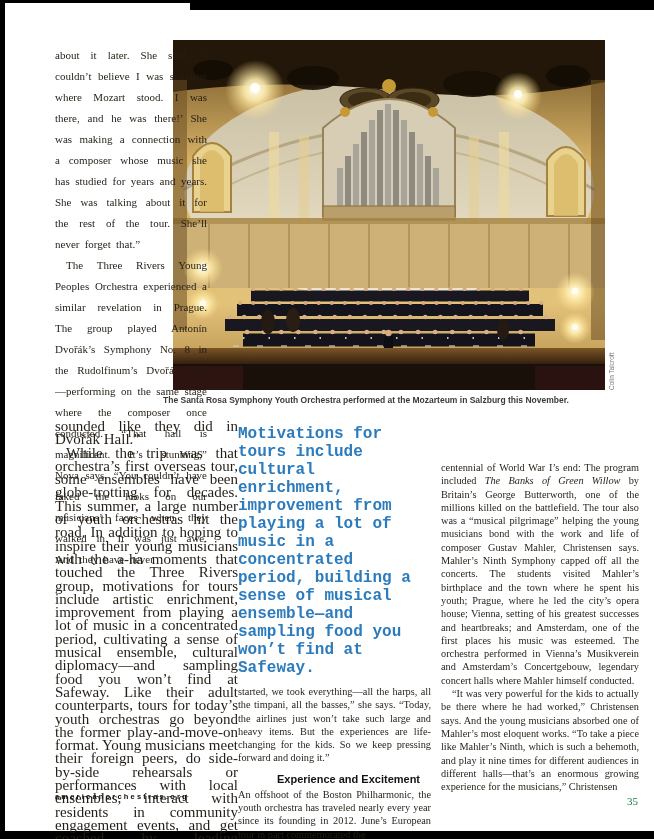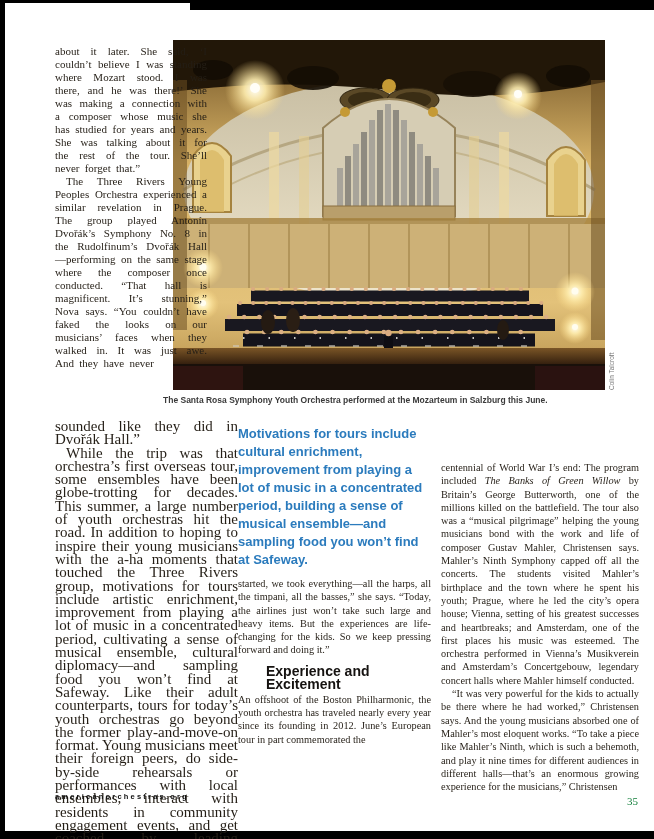--- a/index.html
+++ b/index.html
@@ -7,29 +7,29 @@
        font-family:"Liberation Serif","DejaVu Serif",serif;}
   .bar{position:absolute;background:#000;}
   #bar-left{left:0;top:0;width:5px;height:831px;}
   #bar-top-thin{left:0;top:0;width:654px;height:3px;}
   #bar-top-thick{left:190px;top:0;width:464px;height:10px;}
   #bar-bottom{left:0;top:831px;width:654px;height:8px;}
 
   .col{position:absolute;text-align:justify;color:#241e16;}
   .col p{margin:0;}
   .col p.indent{text-indent:11px;}
-  #col-left-top{left:55px;top:45px;width:152px;font-size:11px;line-height:13px;word-spacing:2.5px;}
+  #col-left-top{left:55px;top:45px;width:152px;font-size:11px;line-height:21px;word-spacing:2.5px;}
   #col-left-bottom{left:55px;top:420px;width:183px;font-size:15px;line-height:13.3px;}
   #col-middle{left:238px;top:416px;width:193px;font-size:10.3px;line-height:13.3px;}
   #col-right{left:441px;top:416px;width:198px;font-size:10.3px;line-height:13.3px;margin-top:45px;}
 
-  .pullquote{margin:9px 2px 8px 0;font-family:Liberation Sans, sans-serif;
-             font-weight:bold;font-size:13px;line-height:18px;text-align:left;color:#2b7bbd;}
+  .pullquote{margin:9px 2px 8px 0;font-family:Liberation Mono, monospace;
+             font-weight:bold;font-size:16px;line-height:18px;text-align:left;color:#2b7bbd;}
   .section-heading{margin:8px 0 2px 0;font-family:"Liberation Sans","DejaVu Sans",sans-serif;
-             font-weight:bold;font-size:14px;line-height:13px;color:#151210;text-align:left;padding-left:28px;}
+             font-weight:bold;font-size:11px;line-height:13px;color:#151210;text-align:center;padding-left:28px;}
   .work-title{font-style:italic;}
 
   #photo{position:absolute;left:173px;top:40px;width:432px;height:350px;overflow:hidden;background:#caa24e;}
   #photo-credit{position:absolute;left:608px;top:390px;width:60px;transform:rotate(-90deg);
              transform-origin:0 0;font-family:"Liberation Sans","DejaVu Sans",sans-serif;
              font-size:6.5px;color:#777;white-space:nowrap;}
   #photo-caption{position:absolute;left:163px;top:395px;width:470px;
              font-family:"Liberation Sans","DejaVu Sans",sans-serif;
              font-size:8.5px;font-weight:bold;color:#3a3a3a;}
   #footer-url{position:absolute;left:55px;top:792px;font-family:"Liberation Sans","DejaVu Sans",sans-serif;
@@ -165,21 +165,21 @@
       </g>
 
       <rect x="0" y="308" width="432" height="20" fill="url(#gFloor)"></rect>
       <rect x="0" y="324" width="432" height="26" fill="#19100a"></rect>
       <rect x="0" y="326" width="70" height="24" fill="#2e1410"></rect>
       <rect x="362" y="326" width="70" height="24" fill="#2a1210"></rect>
     </svg>
   </div>
 
   <div id="photo-credit">Colin Talcroft</div>
-  <div id="photo-caption">The Santa Rosa Symphony Youth Orchestra performed at the Mozarteum in Salzburg this June.</div>
+  <div id="photo-caption">The Santa Rosa Symphony Youth Orchestra performed at the Mozarteum in Salzburg this November.</div>
 
   <div id="col-left-top" class="col">
     <p>about it later. She said, ‘I couldn’t believe I was standing where Mozart stood. I was there, and he was there!’ She was making a connection with a composer whose music she has studied for years and years. She was talking about it for the rest of the tour. She’ll never forget that.”</p>
     <p class="indent">The Three Rivers Young Peoples Orchestra experienced a similar revelation in Prague. The group played Antonín Dvořák’s Symphony No. 8 in the Rudolfinum’s Dvořák Hall—performing on the same stage where the composer once conducted. “That hall is magnificent. It’s stunning,” Nova says. “You couldn’t have faked the looks on our musicians’ faces when they walked in. It was just awe. And they have never</p>
   </div>
 
   <div id="col-left-bottom" class="col">
     <p>sounded like they did in Dvořák Hall.”</p>
     <p class="indent">While the trip was that orchestra’s first overseas tour, some ensembles have been globe-trotting for decades. This summer, a large number of youth orchestras hit the road. In addition to hoping to inspire their young musicians with the a-ha moments that touched the Three Rivers group, motivations for tours include artistic enrichment, improvement from playing a lot of music in a concentrated period, cultivating a sense of musical ensemble, cultural diplomacy—and sampling food you won’t find at Safeway. Like their adult counterparts, tours for today’s youth orchestras go beyond the former play-and-move-on format. Young musicians meet their foreign peers, do side-by-side rehearsals or performances with local ensembles, interact with residents in community engagement events, and get coached by leading professional musicians.</p>
   </div>

